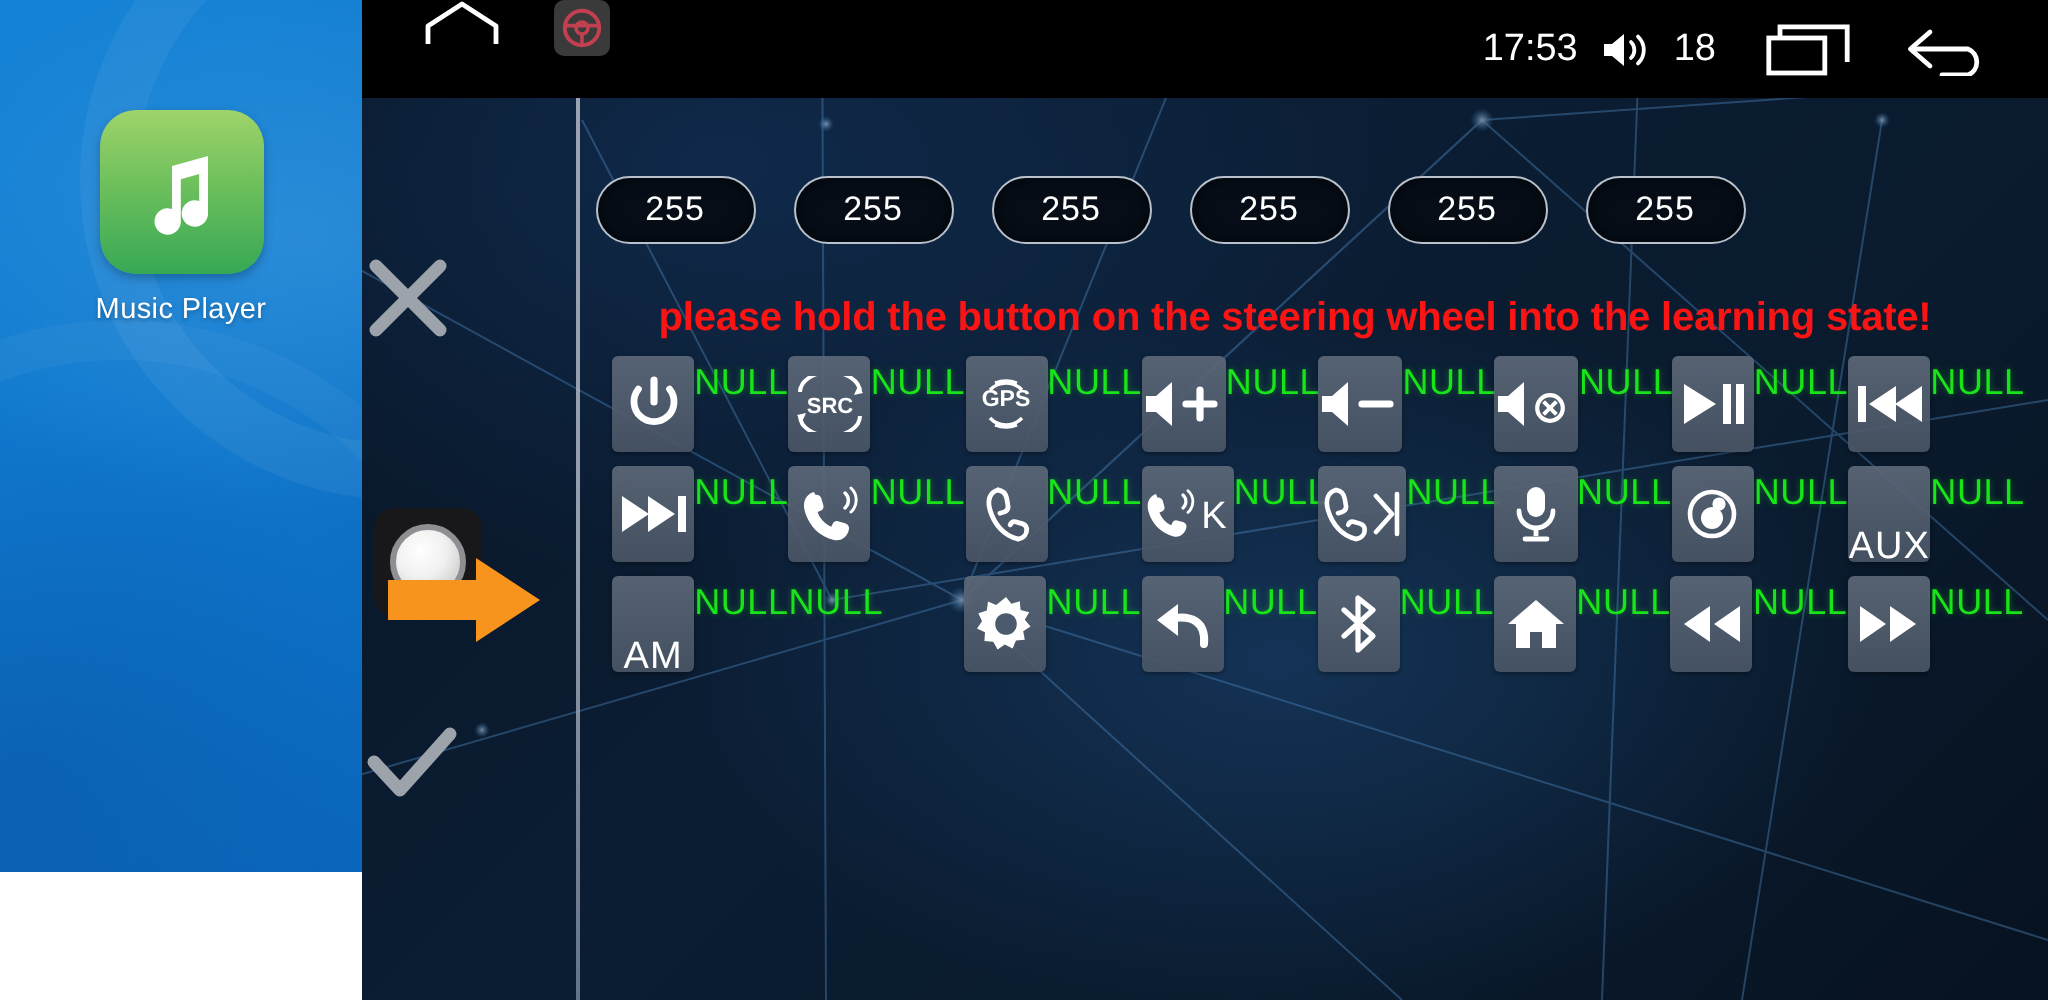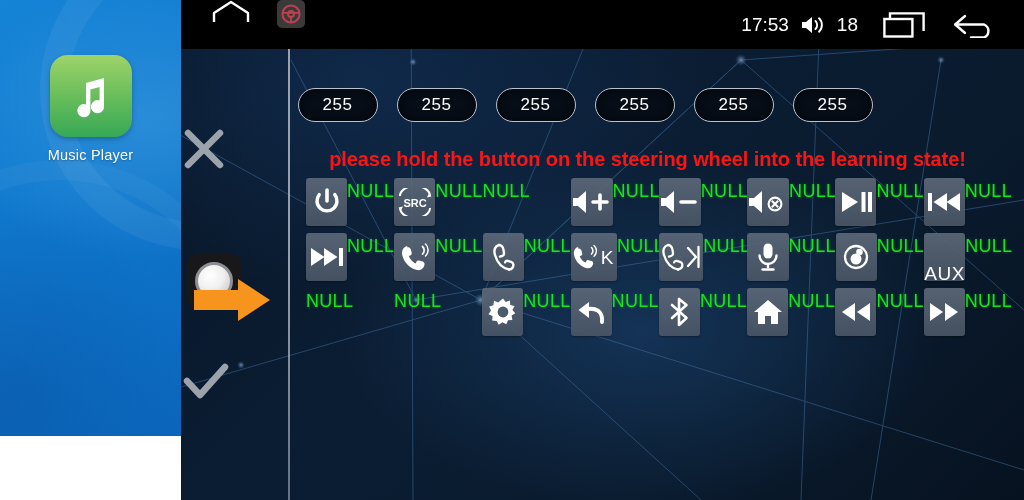--- a/index.html
+++ b/index.html
@@ -272,20 +272,29 @@
               <path d="M5 8 A15 10 0 0 1 35 8" fill="none" stroke="#fff" stroke-width="2"></path>
               <path d="M5 20 A15 10 0 0 0 35 20" fill="none" stroke="#fff" stroke-width="2"></path>
               <path d="M34 5 L36.5 8.5 L32 9.5" fill="#fff"></path>
               <path d="M6 23 L3.5 19.5 L8 18.5" fill="#fff"></path>
               <text x="20" y="18.5" font-family="Liberation Sans, sans-serif" font-size="11" font-weight="bold" fill="#fff" text-anchor="middle">SRC</text>
             </svg>
           </div>
           <div class="key-label">NULL</div>
         </div>
         <div class="cell">
+          <div class="key">
+            <svg width="34" height="30" viewBox="0 0 34 30">
+              <text x="17" y="16" font-family="Liberation Sans, sans-serif" font-size="11.5" font-weight="bold" fill="#fff" text-anchor="middle">GPS</text>
+              <path d="M9 8 A11 11 0 0 1 25 8" fill="none" stroke="#fff" stroke-width="1.7"></path>
+              <path d="M11.5 4.5 A15 15 0 0 1 22.5 4.5" fill="none" stroke="#fff" stroke-width="1.5"></path>
+              <path d="M9 22 A11 11 0 0 0 25 22" fill="none" stroke="#fff" stroke-width="1.7"></path>
+              <path d="M11.5 25.5 A15 15 0 0 0 22.5 25.5" fill="none" stroke="#fff" stroke-width="1.5"></path>
+            </svg>
+          </div>
           <div class="key-label">NULL</div>
         </div>
         <div class="cell">
           <div class="key">
             <svg width="42" height="26" viewBox="0 0 42 26">
               <path d="M2 9 L7 9 L15 2 L15 24 L7 17 L2 17 Z" fill="#fff"></path>
               <path d="M22 13 L36 13 M29 6 L29 20" stroke="#fff" stroke-width="3.6" stroke-linecap="round"></path>
             </svg>
           </div>
           <div class="key-label">NULL</div>
@@ -409,20 +418,23 @@
         <div class="cell">
           <div class="key">
             <span class="txt">AUX</span>
           </div>
           <div class="key-label">NULL</div>
         </div>
       </div>
 
       <div class="grid-row">
         <div class="cell">
+          <div class="key">
+            <span class="txt">AM</span>
+          </div>
           <div class="key-label">NULL</div>
         </div>
         <div class="cell">
           <div class="key-label">NULL</div>
         </div>
         <div class="cell">
           <div class="key">
             <svg width="30" height="30" viewBox="0 0 30 30">
               <path d="M15 1.5 l2.7 3.4 4.2-1.3 .4 4.4 4.3 1.1 -2.2 3.8 2.9 3.3 -3.7 2.4 .8 4.3 -4.4 .3 -1.7 4.1 -3.9-2.1 -3.6 2.5 -2.2-3.8 -4.4-.4 .3-4.4 -4-1.9 2.5-3.6 -1.8-4 4.2-1.4 .6-4.4 4.1 1.7 Z" fill="#fff"></path>
               <circle cx="15" cy="15" r="5.4" fill="#4c5a6d"></circle>

